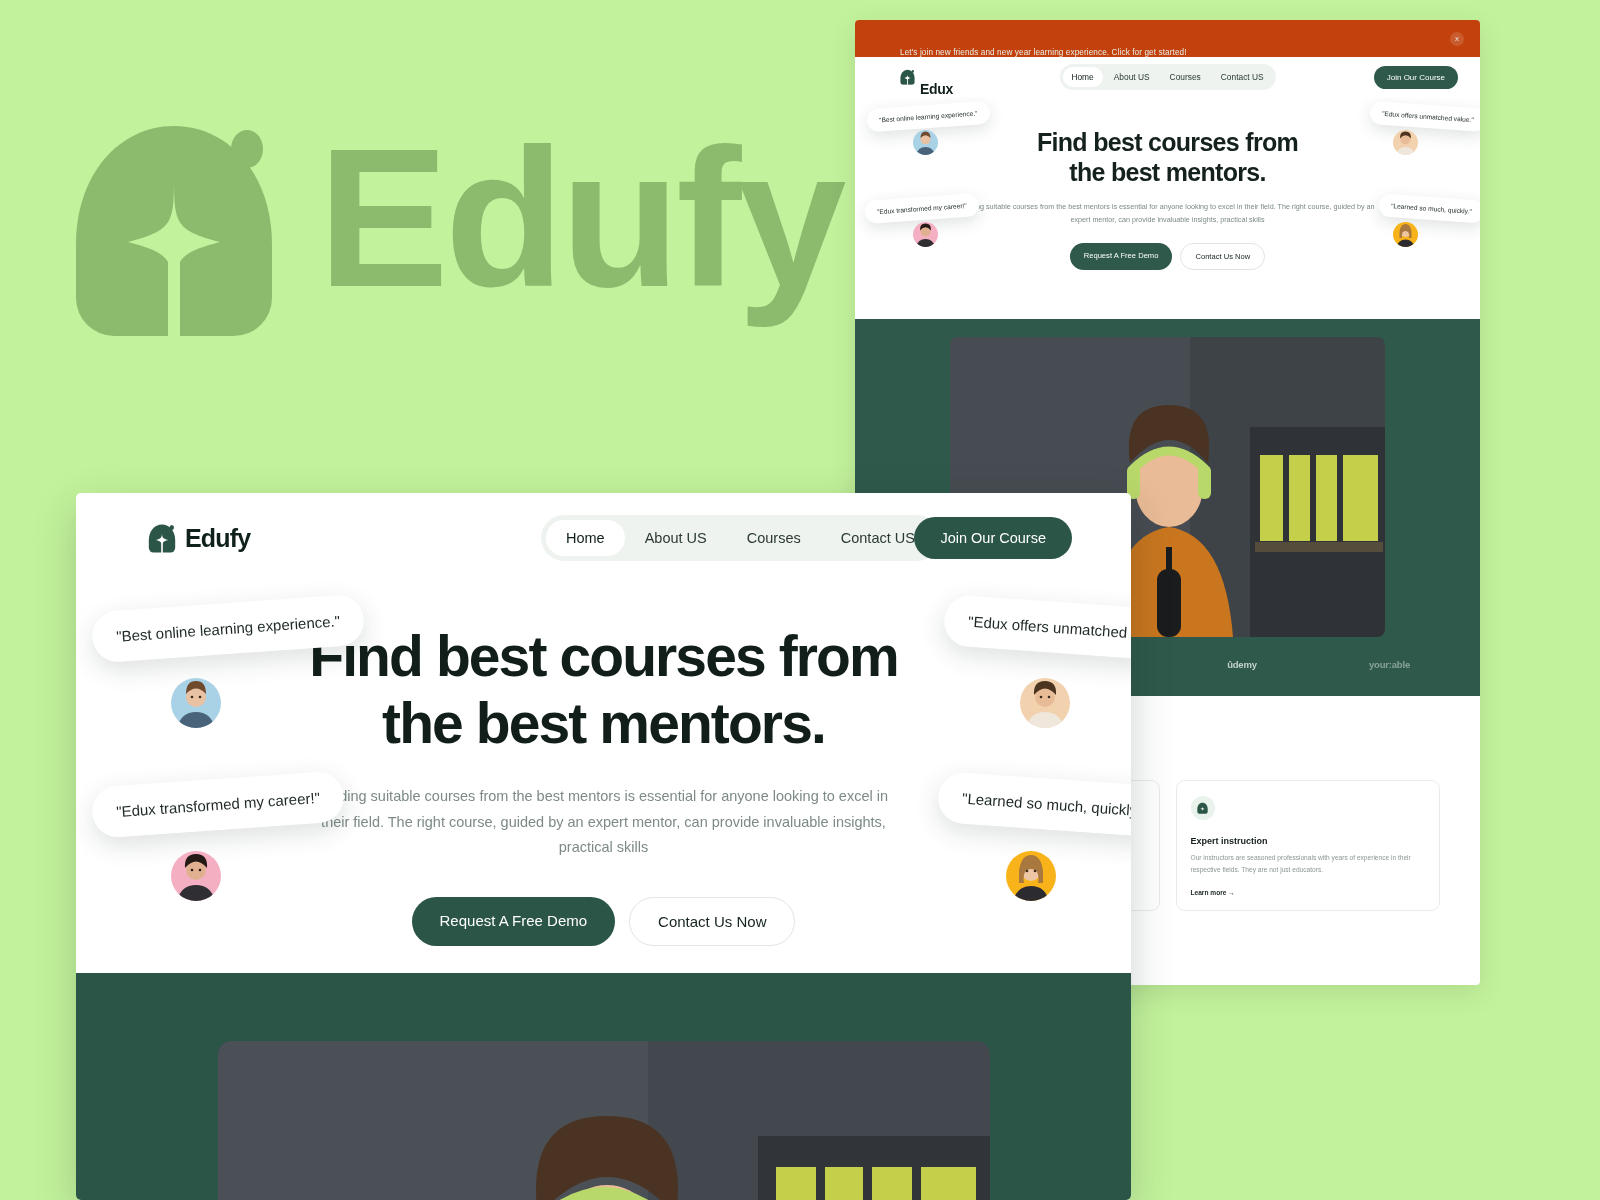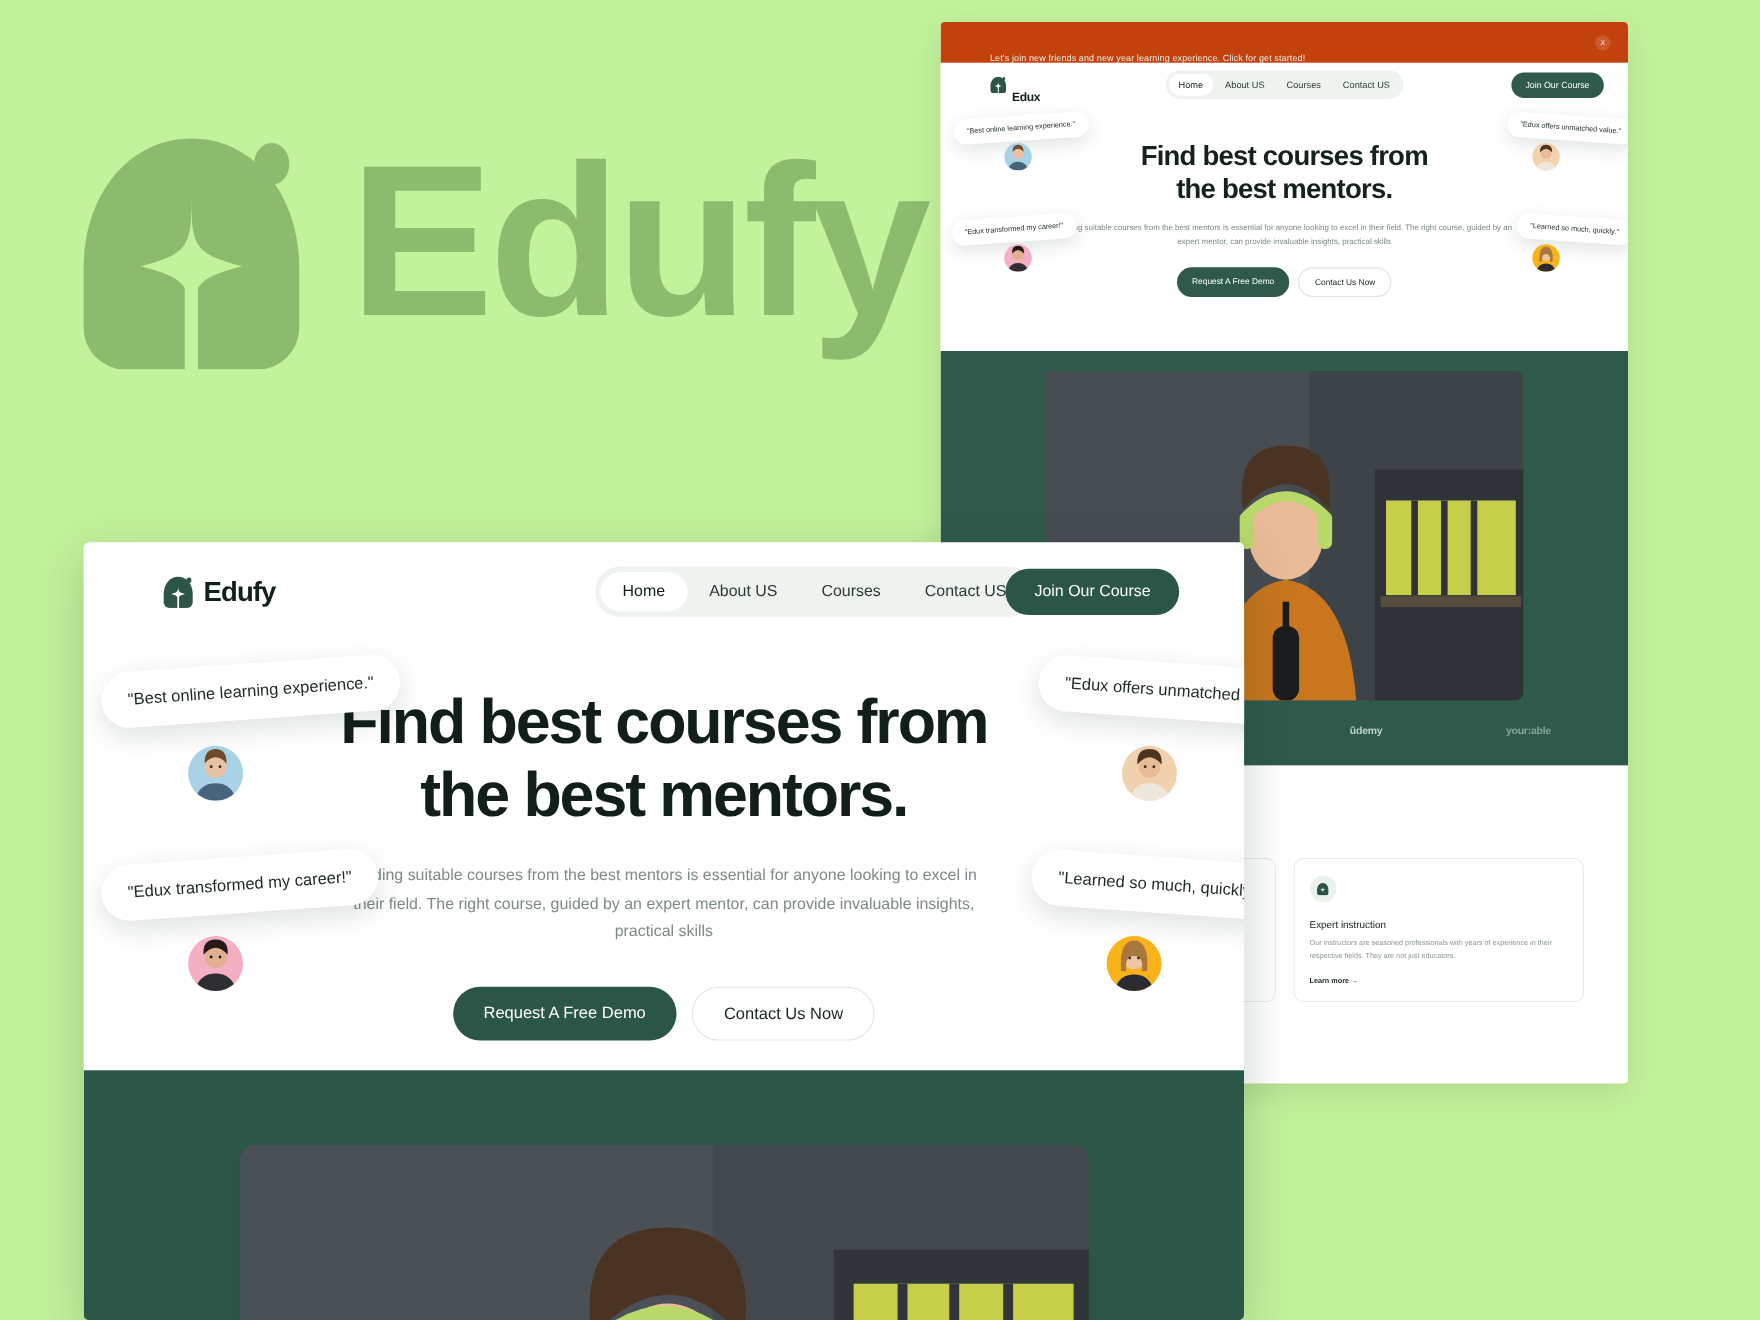--- a/index.html
+++ b/index.html
@@ -40,21 +40,21 @@
     position: absolute; right: 16px; top: 50%; transform: translateY(-50%);
     width: 14px; height: 14px; border-radius: 50%;
     background: rgba(255,255,255,.14); color: #dfe8e2;
     font-size: 8px; display: flex; align-items: center; justify-content: center;
   }
   .sm-nav {
     height: 40px; display: flex; align-items: center;
     padding: 0 22px 0 45px; background: #fff;
   }
   .sm-logo { display: flex; align-items: center; gap: 5px; }
-  .sm-logo-text { font-size: 11px; font-weight: 700; color: #12201a; letter-spacing:-.3px;margin-top:24px;}
+  .sm-logo-text { font-size: 14px; font-weight: 700; color: #12201a; letter-spacing:-.3px;margin-top:24px;}
   .sm-navpill {
     margin-left: auto; margin-right: auto;
     display: flex; align-items: center; gap: 2px;
     background: #eef3ef; border-radius: 20px; padding: 3px;
     position: absolute; left: 50%; transform: translateX(-50%);
   }
   .sm-navpill span {
     font-size: 8.4px; color: #2a3b33; padding: 5px 9px; border-radius: 16px;
   }
   .sm-navpill span.active { background: #fff; color:#12201a; }
@@ -93,21 +93,21 @@
   .sm-brands div { font-size: 9.5px; font-weight:700; letter-spacing:-.2px; opacity:.92;}
   .sm-why { background:#fff; padding: 26px 40px 30px; }
   .sm-why h2 { font-size: 19px; font-weight:700; color:#14211c; letter-spacing:-.6px; }
   .sm-why p.lead { font-size: 7px; color:#8b9791; margin-top: 7px;}
   .sm-cards { display:flex; gap: 16px; margin-top: 22px; }
   .sm-card { flex:1; border:1px solid #e7ece9; border-radius: 9px; padding: 15px 14px 14px; }
   .sm-card .ico {
     width: 24px; height:24px; border-radius:50%; background:#eaf2ec;
     display:flex; align-items:center; justify-content:center; margin-bottom: 16px;
   }
-  .sm-card h3 { font-size: 9px; font-weight:400; color:#14211c; }
+  .sm-card h3 { font-size: 9px; font-weight:700; color:#14211c; }
   .sm-card p { font-size: 6.6px; color:#8b9791; line-height: 1.75; margin-top:6px; }
   .sm-card .more { font-size: 6.6px; color:#18251f; font-weight:700; margin-top:14px; }
 
   
   #window-main {
     position: absolute; left: 76px; top: 493px;
     width: 1055px; height: 707px;
     background: #ffffff;
     border-radius: 5px;
     overflow: hidden;

